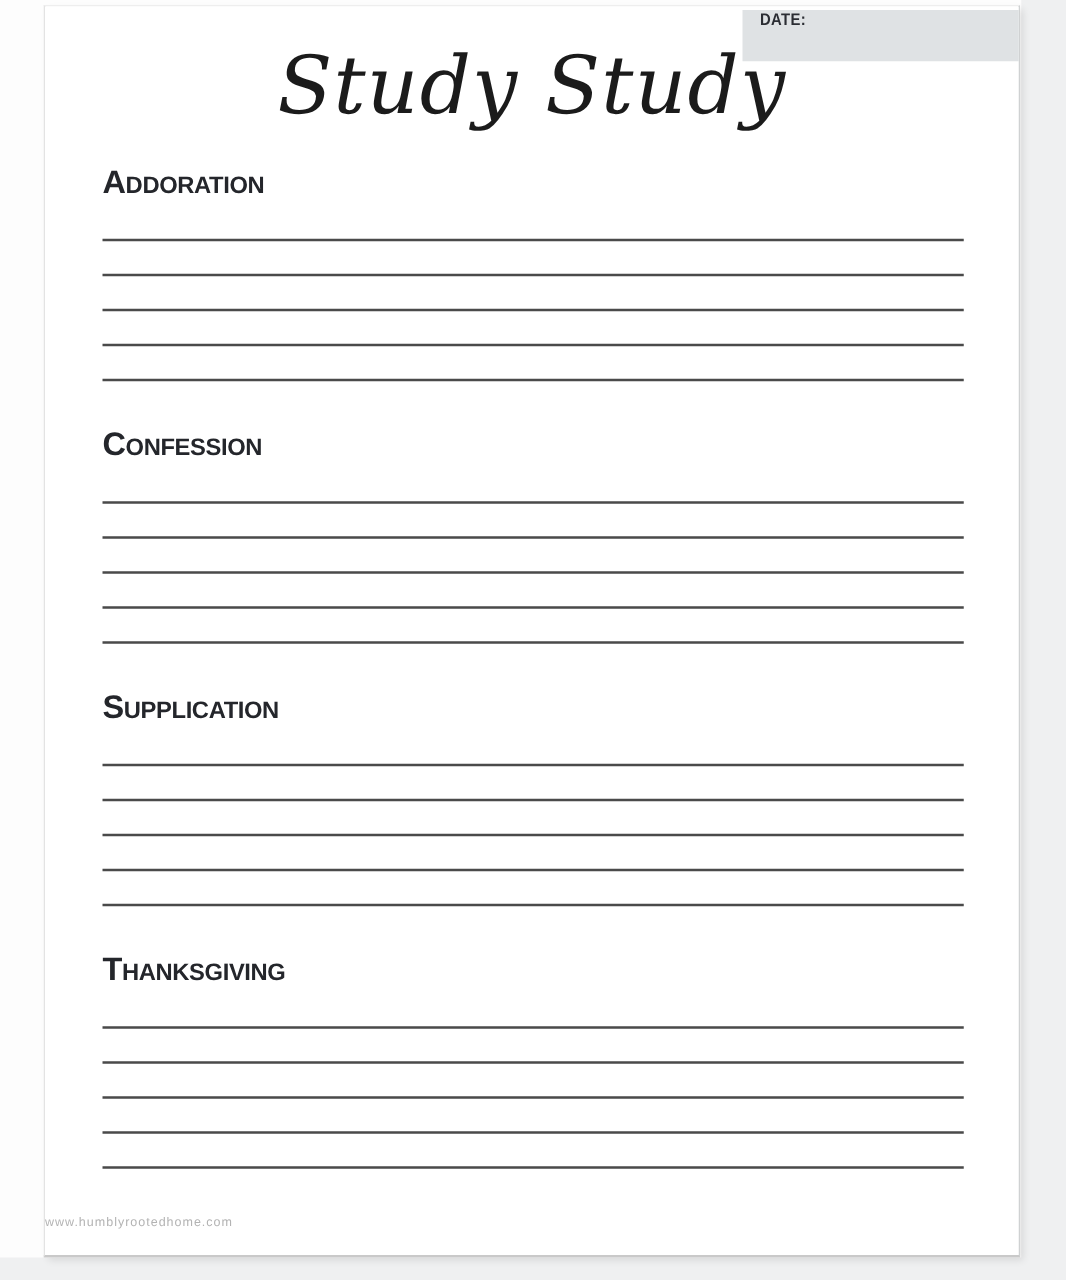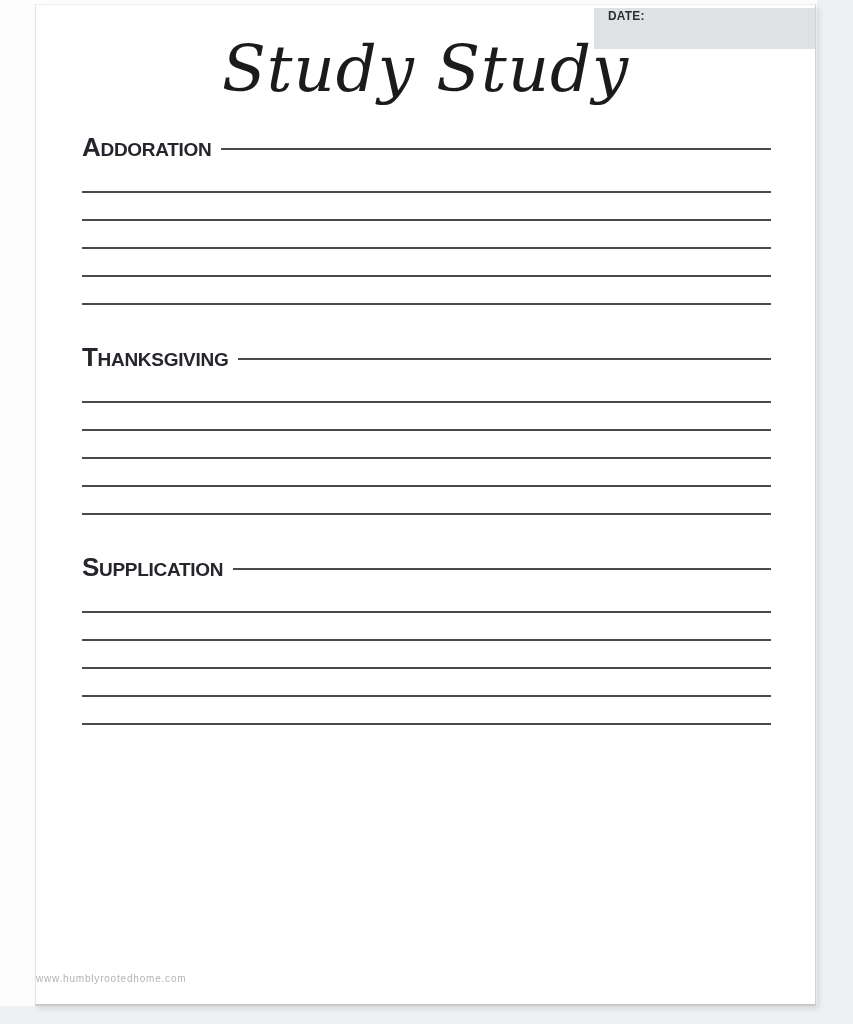--- a/index.html
+++ b/index.html
@@ -57,21 +57,22 @@
     color:var(--title-text);
     letter-spacing:1px;
   }
   .content{
     position:absolute;top:127px;left:46px;right:44px;
   }
   .section{margin-bottom:37px;}
   .section-header{
     height:33px;
     display:flex;
-    align-items:center;
+    align-items:flex-start;
+    flex-direction:column;
   }
   .section-title{
     font-family:"Liberation Sans", sans-serif;
     font-weight:700;
     font-size:19px;
     line-height:1;
     letter-spacing:-0.3px;
     text-transform:uppercase;
     color:var(--heading-text);
     padding-bottom:3px;
@@ -120,24 +121,23 @@
       </div>
       <div class="lines">
           <div class="write-line"></div>
           <div class="write-line"></div>
           <div class="write-line"></div>
           <div class="write-line"></div>
           <div class="write-line"></div>
         </div>
     </div>
 
-
     <div class="section">
       <div class="section-header">
-        <h2 class="section-title">Thanksgiving</h2>
+        <h2 class="section-title">Confession</h2>
         <div class="header-line"></div>
       </div>
       <div class="lines">
           <div class="write-line"></div>
           <div class="write-line"></div>
           <div class="write-line"></div>
           <div class="write-line"></div>
           <div class="write-line"></div>
         </div>
     </div>
@@ -149,17 +149,31 @@
       </div>
       <div class="lines">
           <div class="write-line"></div>
           <div class="write-line"></div>
           <div class="write-line"></div>
           <div class="write-line"></div>
           <div class="write-line"></div>
         </div>
     </div>
 
+    <div class="section">
+      <div class="section-header">
+        <h2 class="section-title">Thanksgiving</h2>
+        <div class="header-line"></div>
+      </div>
+      <div class="lines">
+          <div class="write-line"></div>
+          <div class="write-line"></div>
+          <div class="write-line"></div>
+          <div class="write-line"></div>
+          <div class="write-line"></div>
+        </div>
+    </div>
+
   </div>
 
   <div class="footer">www.humblyrootedhome.com</div>
 
 </div>
 
 </body></html>

